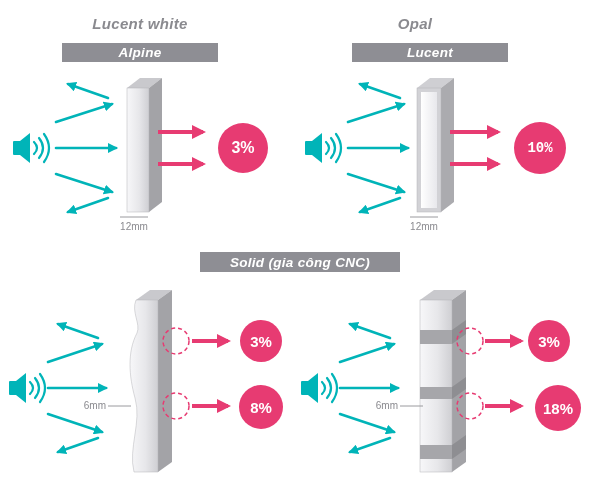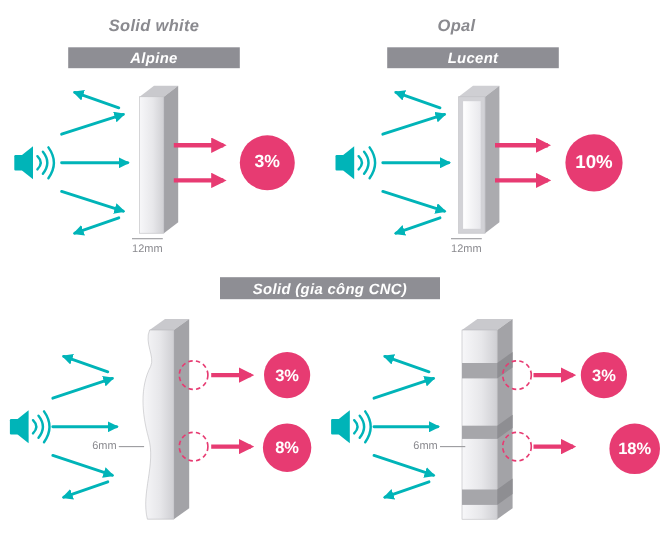--- a/index.html
+++ b/index.html
@@ -153,33 +153,33 @@
     </g>
     <line class="dim-line" x1="400" y1="406" x2="423" y2="406"></line>
     <circle class="dashed-circle" cx="470" cy="341" r="13"></circle>
     <circle class="dashed-circle" cx="470" cy="406" r="13"></circle>
     <g>
       <line class="pink-line" x1="485" y1="341" x2="521" y2="341" marker-end="url(#pinkhead)"></line>
       <line class="pink-line" x1="485" y1="406" x2="521" y2="406" marker-end="url(#pinkhead)"></line>
     </g>
   </svg>
 
-  <div class="material-title" style="left:62px;top:15px;width:156px;">Solid white</div>
+  <div class="material-title" style="left:62px;top:15px;width:156px;">Lucent white</div>
   <div class="finish-bar" style="left:62px;top:43px;width:156px;height:19px;">Alpine</div>
 
   <div class="material-title" style="left:337px;top:15px;width:156px;">Opal</div>
   <div class="finish-bar" style="left:352px;top:43px;width:156px;height:19px;">Lucent</div>
 
   <div class="finish-bar" style="left:200px;top:252px;width:200px;height:20px;">Solid (gia công CNC)</div>
 
   <div class="dim-label" style="left:104px;top:221px;width:60px;text-align:center;">12mm</div>
   <div class="dim-label" style="left:394px;top:221px;width:60px;text-align:center;">12mm</div>
   <div class="dim-label" style="left:70px;top:400px;width:36px;text-align:right;">6mm</div>
   <div class="dim-label" style="left:362px;top:400px;width:36px;text-align:right;">6mm</div>
 
   <div class="badge" style="left:218px;top:123px;width:50px;height:50px;font-size:16px;">3%</div>
-  <div class="badge" style="left:514px;top:122px;width:52px;height:52px;font-size:17px;">10%</div>
+  <div class="badge" style="left:514px;top:122px;width:52px;height:52px;font-size:14px;font-family:Liberation Mono, monospace;">10%</div>
   <div class="badge" style="left:240px;top:320px;width:42px;height:42px;font-size:15px;">3%</div>
   <div class="badge" style="left:239px;top:385px;width:44px;height:44px;font-size:15px;">8%</div>
   <div class="badge" style="left:528px;top:320px;width:42px;height:42px;font-size:15px;">3%</div>
-  <div class="badge" style="left:554px;top:385px;width:46px;height:46px;font-size:15px;">18%</div>
+  <div class="badge" style="left:535px;top:385px;width:46px;height:46px;font-size:15px;">18%</div>
 
 </div>
 
 </body></html>

